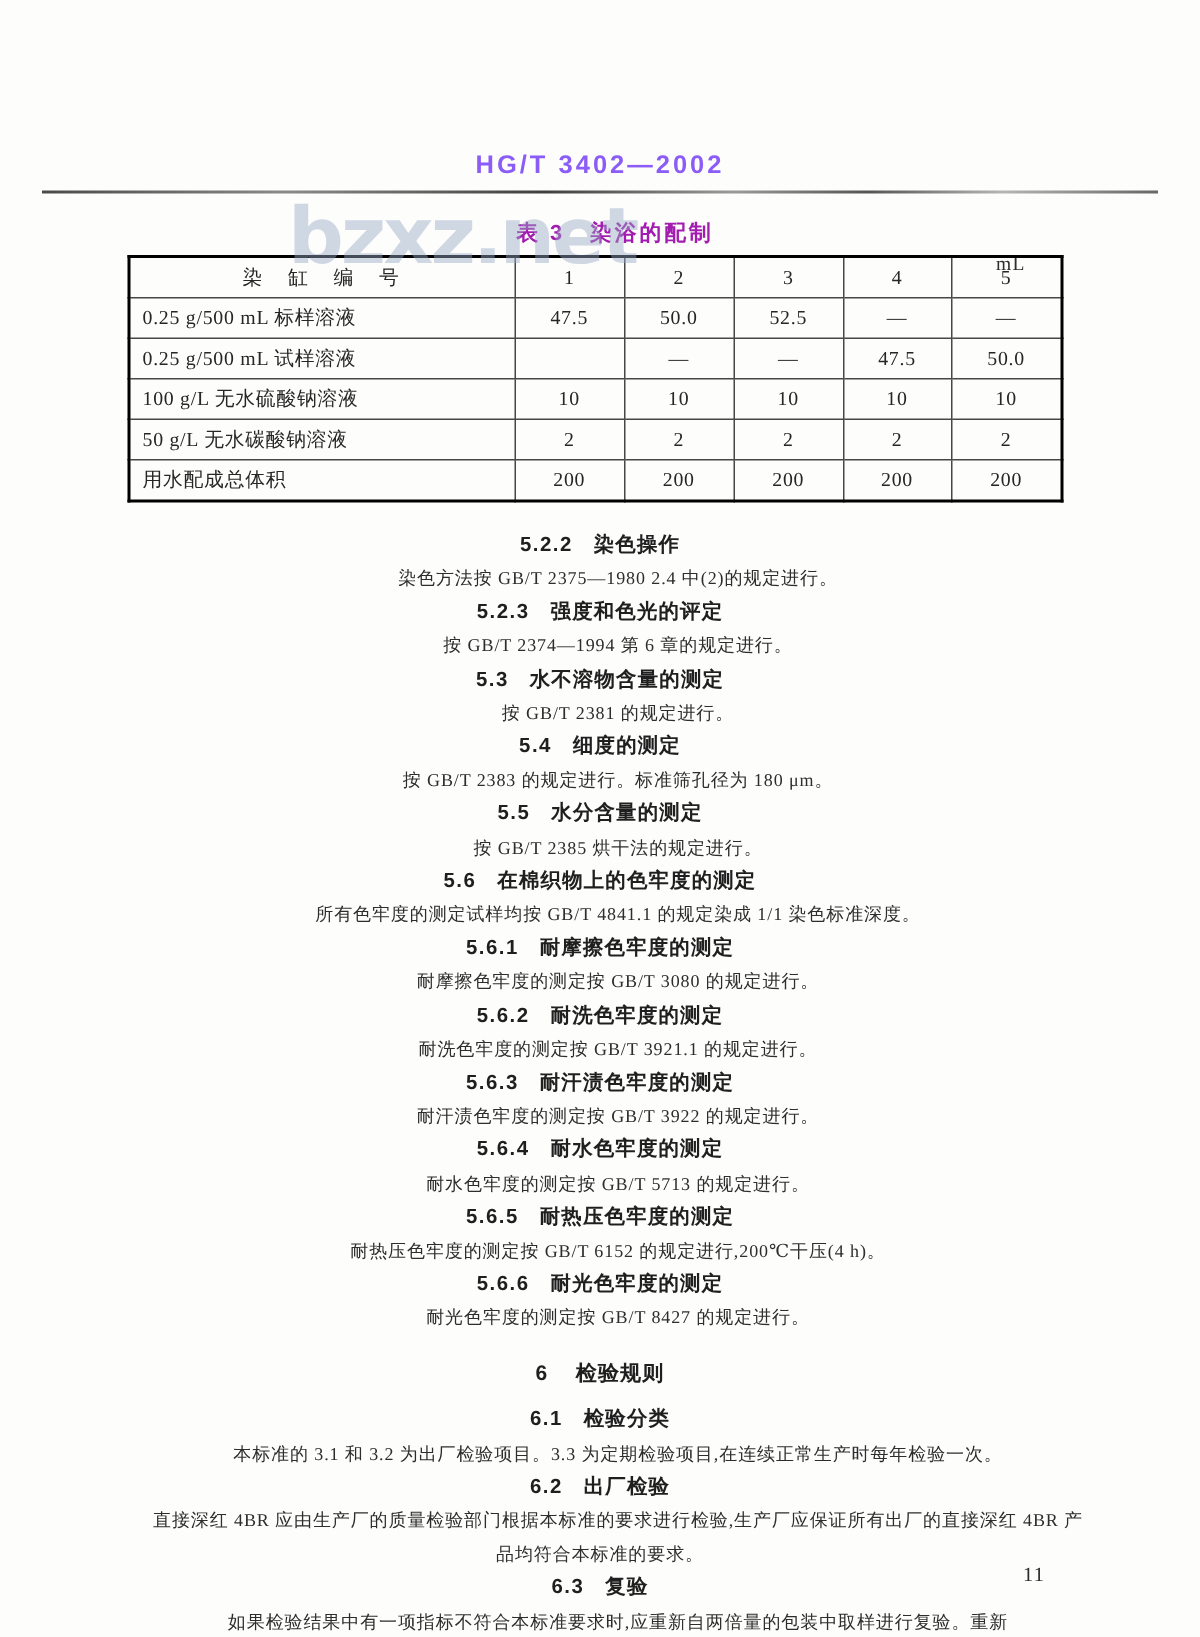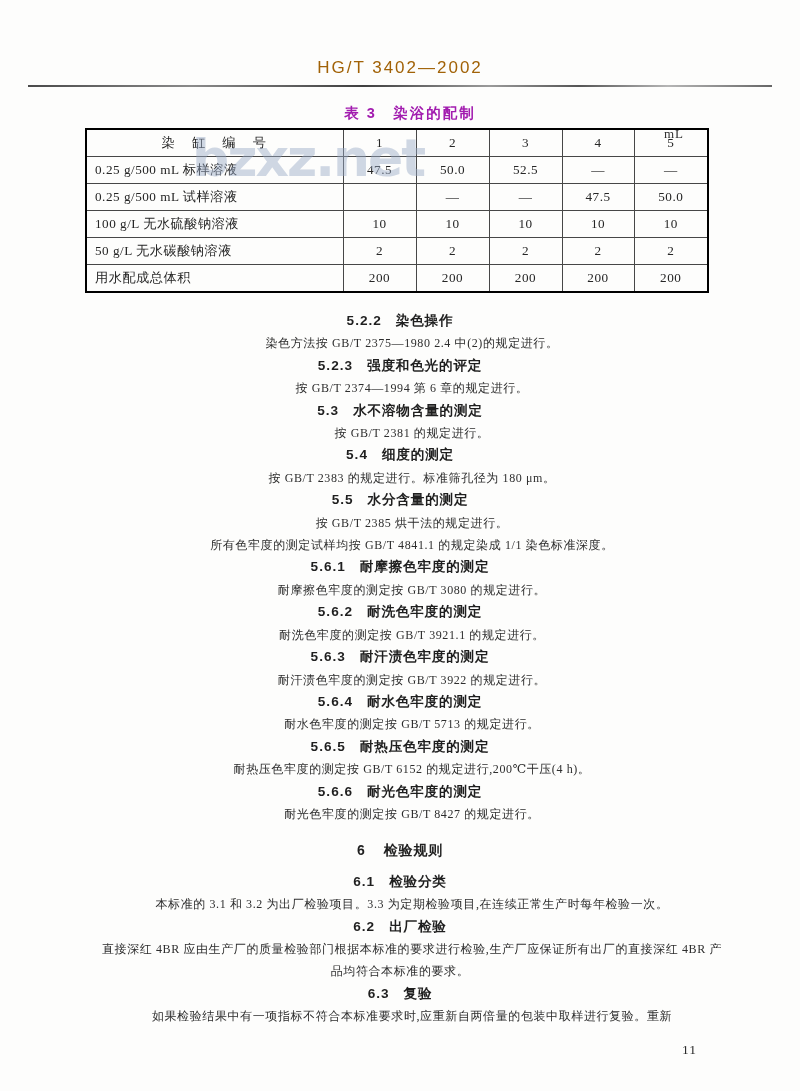--- a/index.html
+++ b/index.html
@@ -22,27 +22,27 @@
     letter-spacing: -2px;
     color: rgba(150, 168, 198, 0.45);
     user-select: none;
     z-index: 3;
     pointer-events: none;
     text-align: right;
   }
 
   
   .doc-header {
-    padding-top: 58px;
+    padding-top: 100px;
     text-align: center;
     font-family: "Liberation Sans", "DejaVu Sans", sans-serif;
-    font-weight: normal;
+    font-weight: bold;
     font-size: 17px;
     letter-spacing: 2px;
-    color: #a16207;
+    color: #8b5cf6;
   }
   .header-rule {
     margin: 7px 28px 0 28px;
     height: 2px;
     background: linear-gradient(90deg,#4a4a4a 0%, #8a8a8a 22%, #3f3f3f 45%, #9a9a9a 62%, #555 74%, #b5b5b5 86%, #666 100%);
   }
 
   
   .table-title-row {
     position: relative;
@@ -207,20 +207,21 @@
     <div class="line heading"><span class="hnum">5.2.2</span><span>染色操作</span></div>
     <div class="line para">染色方法按 GB/T 2375—1980 2.4 中(2)的规定进行。</div>
     <div class="line heading"><span class="hnum">5.2.3</span><span>强度和色光的评定</span></div>
     <div class="line para">按 GB/T 2374—1994 第 6 章的规定进行。</div>
     <div class="line heading"><span class="hnum">5.3</span><span>水不溶物含量的测定</span></div>
     <div class="line para">按 GB/T 2381 的规定进行。</div>
     <div class="line heading"><span class="hnum">5.4</span><span>细度的测定</span></div>
     <div class="line para">按 GB/T 2383 的规定进行。标准筛孔径为 180 μm。</div>
     <div class="line heading"><span class="hnum">5.5</span><span>水分含量的测定</span></div>
     <div class="line para">按 GB/T 2385 烘干法的规定进行。</div>
+    <div class="line heading"><span class="hnum">5.6</span><span>在棉织物上的色牢度的测定</span></div>
     <div class="line para">所有色牢度的测定试样均按 GB/T 4841.1 的规定染成 1/1 染色标准深度。</div>
     <div class="line heading"><span class="hnum">5.6.1</span><span>耐摩擦色牢度的测定</span></div>
     <div class="line para">耐摩擦色牢度的测定按 GB/T 3080 的规定进行。</div>
     <div class="line heading"><span class="hnum">5.6.2</span><span>耐洗色牢度的测定</span></div>
     <div class="line para">耐洗色牢度的测定按 GB/T 3921.1 的规定进行。</div>
     <div class="line heading"><span class="hnum">5.6.3</span><span>耐汗渍色牢度的测定</span></div>
     <div class="line para">耐汗渍色牢度的测定按 GB/T 3922 的规定进行。</div>
     <div class="line heading"><span class="hnum">5.6.4</span><span>耐水色牢度的测定</span></div>
     <div class="line para">耐水色牢度的测定按 GB/T 5713 的规定进行。</div>
     <div class="line heading"><span class="hnum">5.6.5</span><span>耐热压色牢度的测定</span></div>

